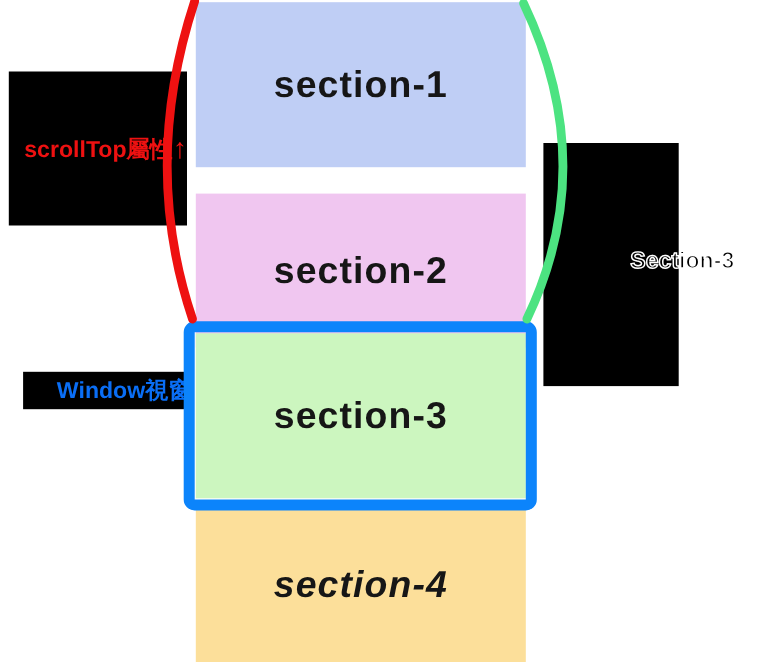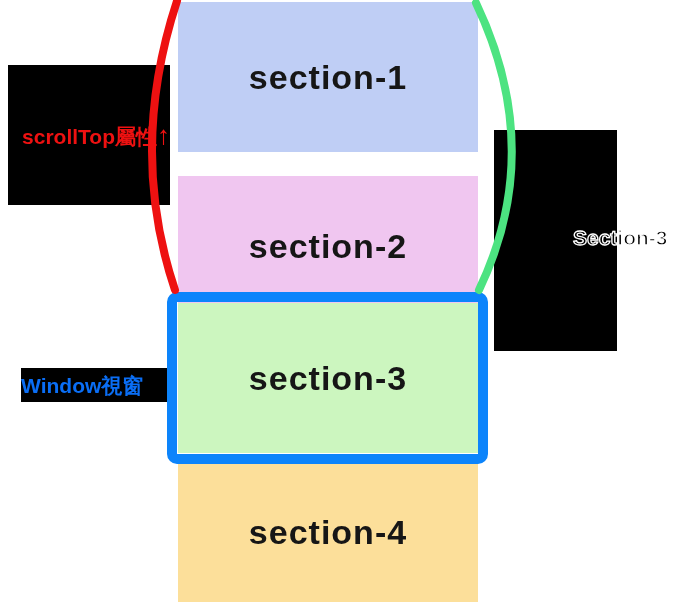--- a/index.html
+++ b/index.html
@@ -11,42 +11,42 @@
   .sec{
     position:absolute;left:178px;width:300px;
     display:flex;align-items:center;justify-content:center;
   }
   .sec .sec-label{
     font-size:34px;font-weight:700;color:#161616;letter-spacing:1px;
   }
   .sec1{top:2px;height:150px;background:#bfcef5;}
   .sec2{top:152px;height:140px;background:#f0c6f0;margin-top:24px;}
   .sec3{top:303px;height:150px;background:#ccf6bf;}
-  .sec4{top:463px;height:139px;background:#fcdf9a;}
+  .sec4{top:463px;height:139px;background:#fcdf9a;font-style:italic;}
 
   
   .window-box{
     position:absolute;left:167px;top:292px;width:321px;height:172px;
     box-sizing:border-box;border:10px solid #0c84fb;border-radius:10px;
     z-index:4;background:transparent;
   }
 
   
   .plate{position:absolute;background:#000;z-index:3;}
   .plate-scrolltop{
     left:8px;top:65px;width:162px;height:140px;
     display:flex;flex-direction:row;align-items:center;justify-content:flex-end;
     color:#ee1111;text-align:center;
   }
   .plate-scrolltop .l1{font-size:21px;font-weight:700;line-height:1.0;margin-top:2px;}
   .plate-scrolltop .arrow{font-size:26px;font-weight:700;line-height:1.0;margin:4px 0;}
   .plate-scrolltop .l2{font-size:21px;font-weight:700;line-height:1.08;}
   .plate-window{
-    left:21px;top:368px;width:153px;height:34px;
-    display:flex;align-items:center;justify-content:flex-start;
+    left:21px;top:338px;width:153px;height:34px;
+    display:flex;align-items:center;justify-content:flex-end;
   }
   .plate-window .wl{font-size:21px;font-weight:700;color:#0a6ef5;line-height:1;}
   .plate-offset{left:494px;top:130px;width:123px;height:221px;}
   .offset-text{
     position:absolute;left:573px;top:227px;z-index:5;
     font-size:21px;font-weight:700;color:#000;line-height:1;white-space:nowrap;
     -webkit-text-stroke:1.3px #ffffff;
     text-shadow:0 0 1px #fff;
   }
 

